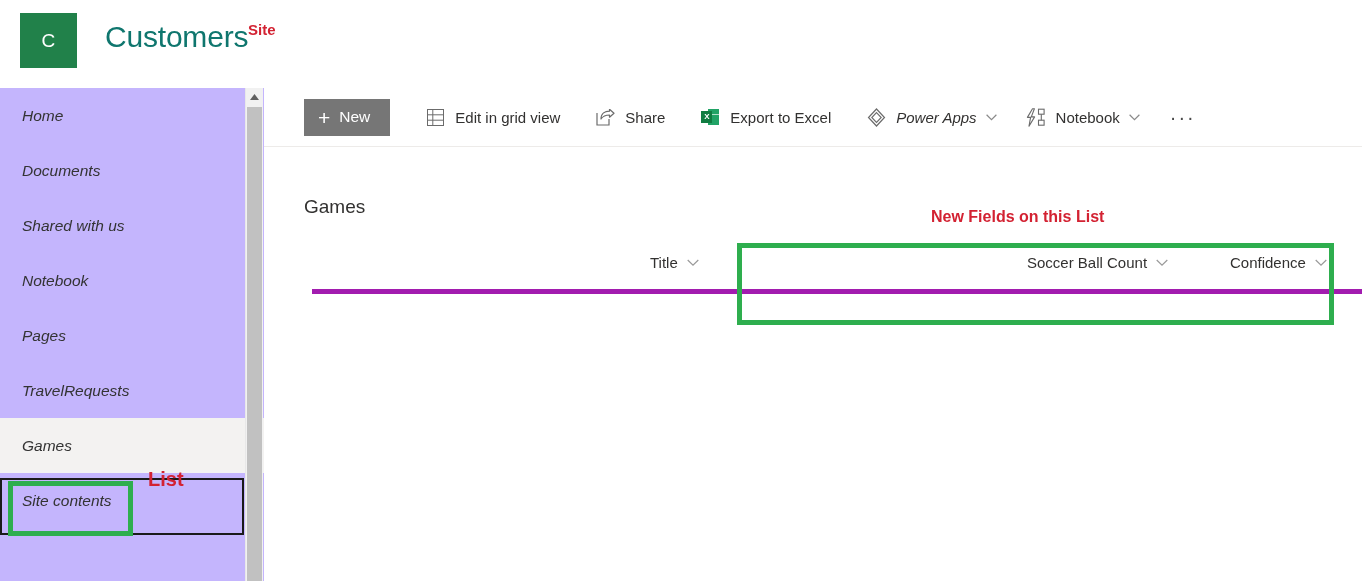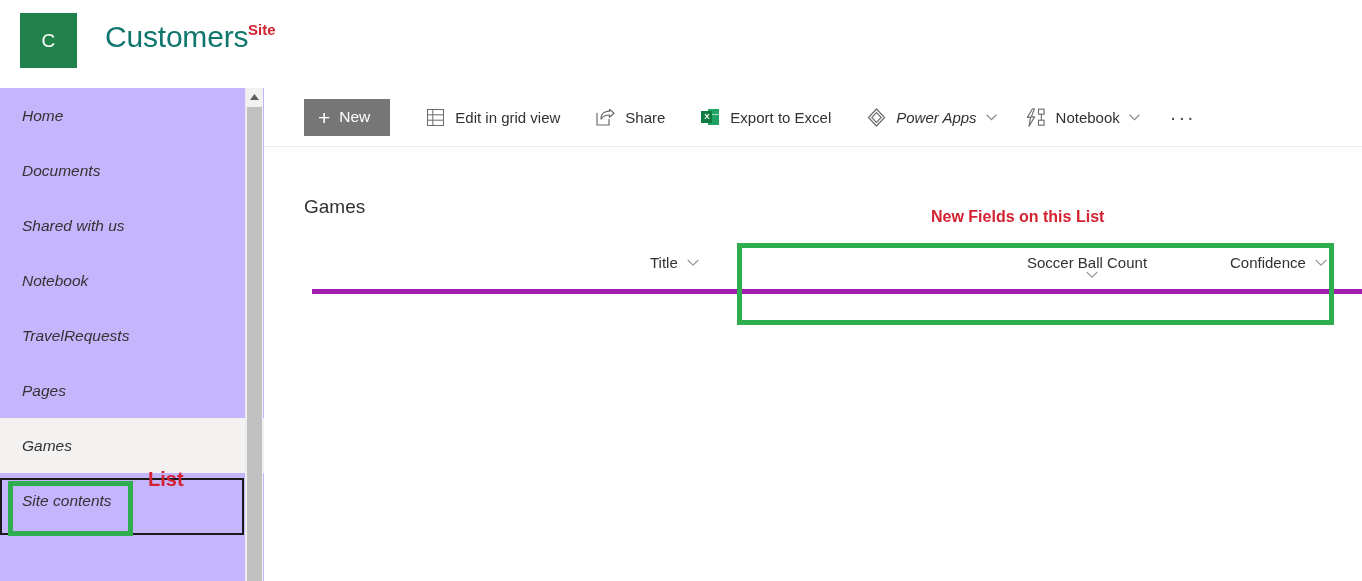--- a/index.html
+++ b/index.html
@@ -237,21 +237,21 @@
     top: 18px;
     display: flex;
     align-items: center;
     font-size: 15px;
     color: #323130;
     cursor: pointer;
     white-space: nowrap;
   }
   .col-head .chev { margin-left: 9px; display: inline-flex; align-items: center; }
   .col-title      { left: 338px; }
-  .col-soccer     { left: 715px; flex-direction: column; }
+  .col-soccer     { left: 715px; }
   .col-confidence { left: 918px; }
 
   
   .annot-green-box {
     position: absolute;
     border: 5px solid #2eae4e;
     pointer-events: none;
     background: transparent;
   }
   #green-box-fields {
@@ -305,24 +305,24 @@
     <div class="nav-item">
       <span>Documents</span>
     </div>
     <div class="nav-item">
       <span>Shared with us</span>
     </div>
     <div class="nav-item">
       <span>Notebook</span>
     </div>
     <div class="nav-item">
+      <span>Pages</span>
+    </div>
+    <div class="nav-item">
       <span>TravelRequests</span>
-    </div>
-    <div class="nav-item">
-      <span>Pages</span>
     </div>
     <div class="nav-item selected">
       <span>Games</span>
     </div>
     <div class="nav-item">
       <span>Site contents</span>
     </div>
   </div>
 
   <div class="nav-scrollbar">

